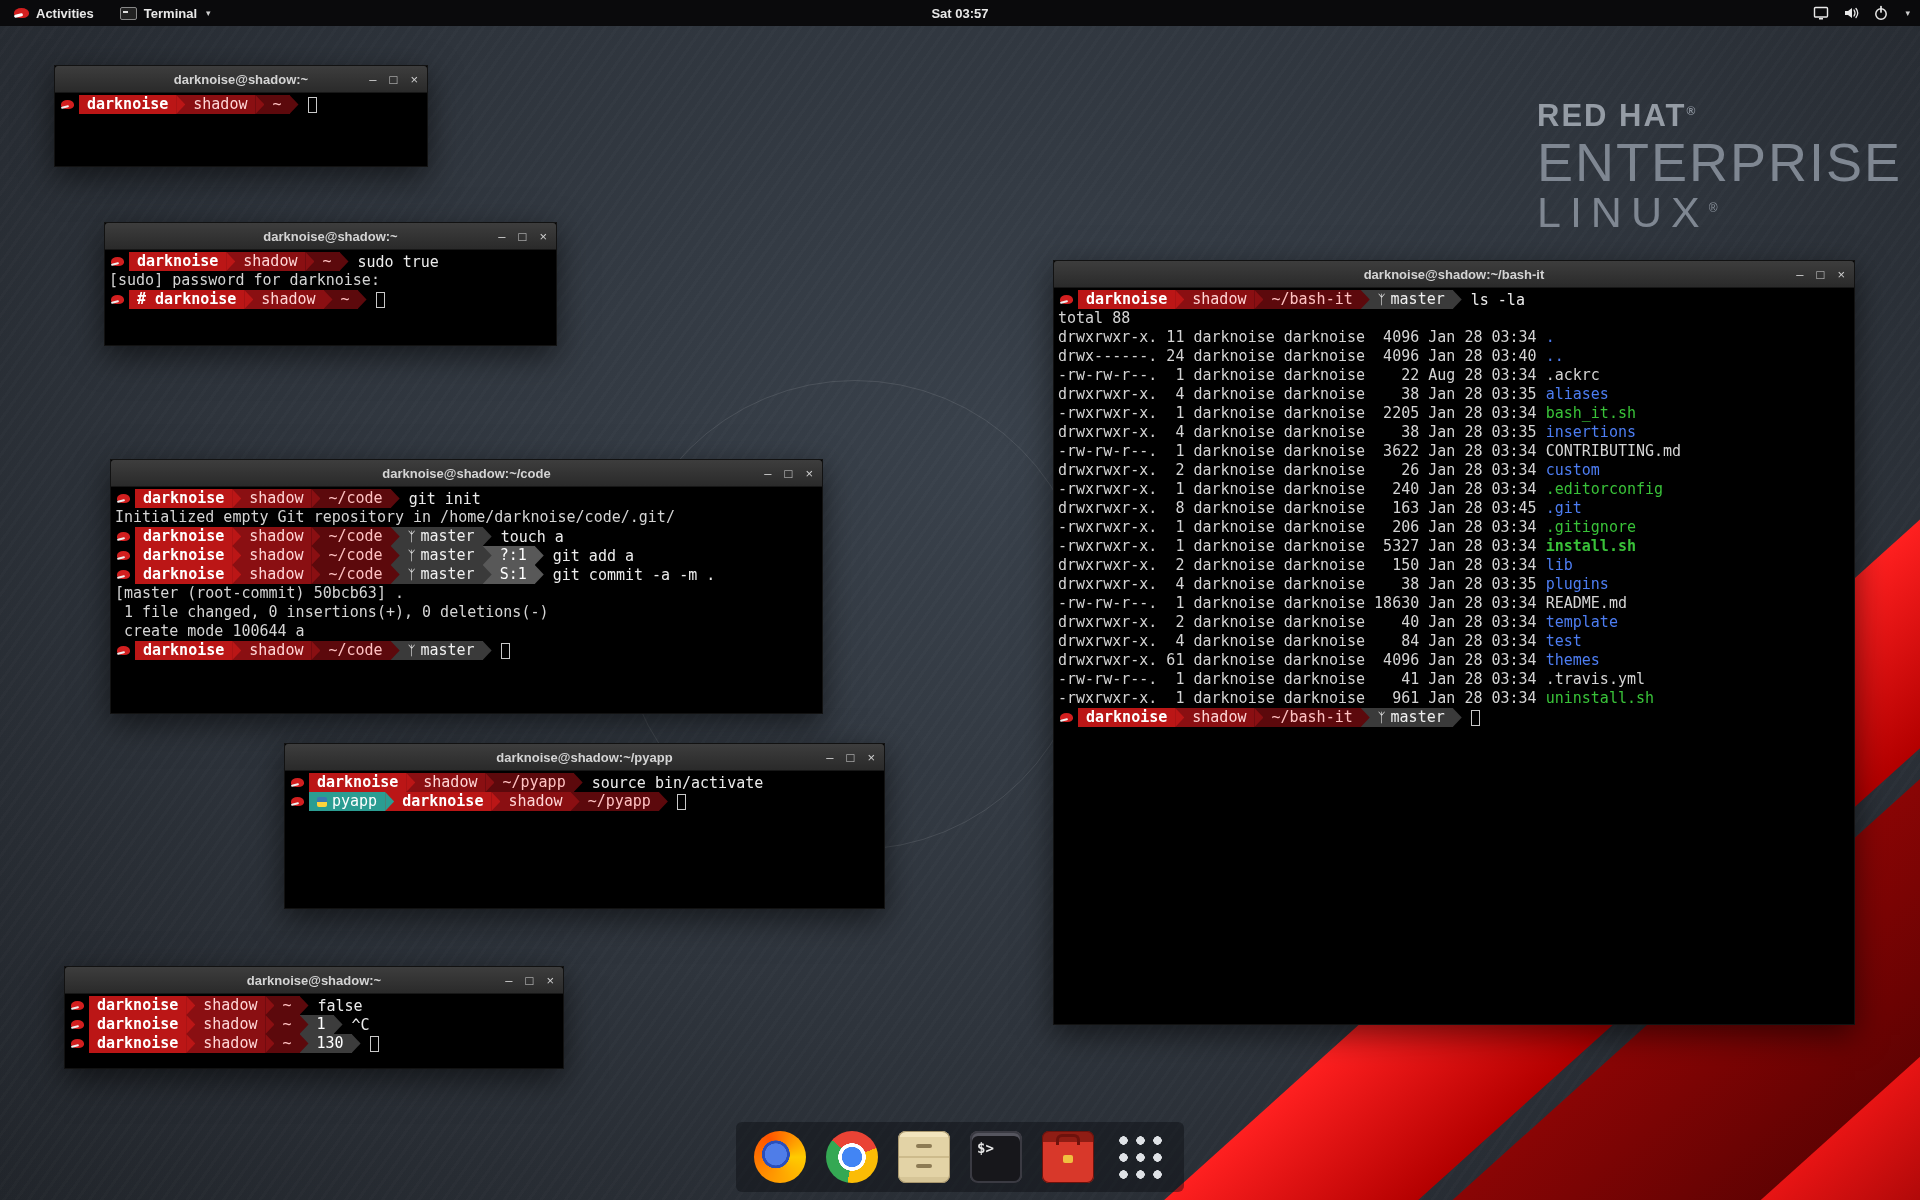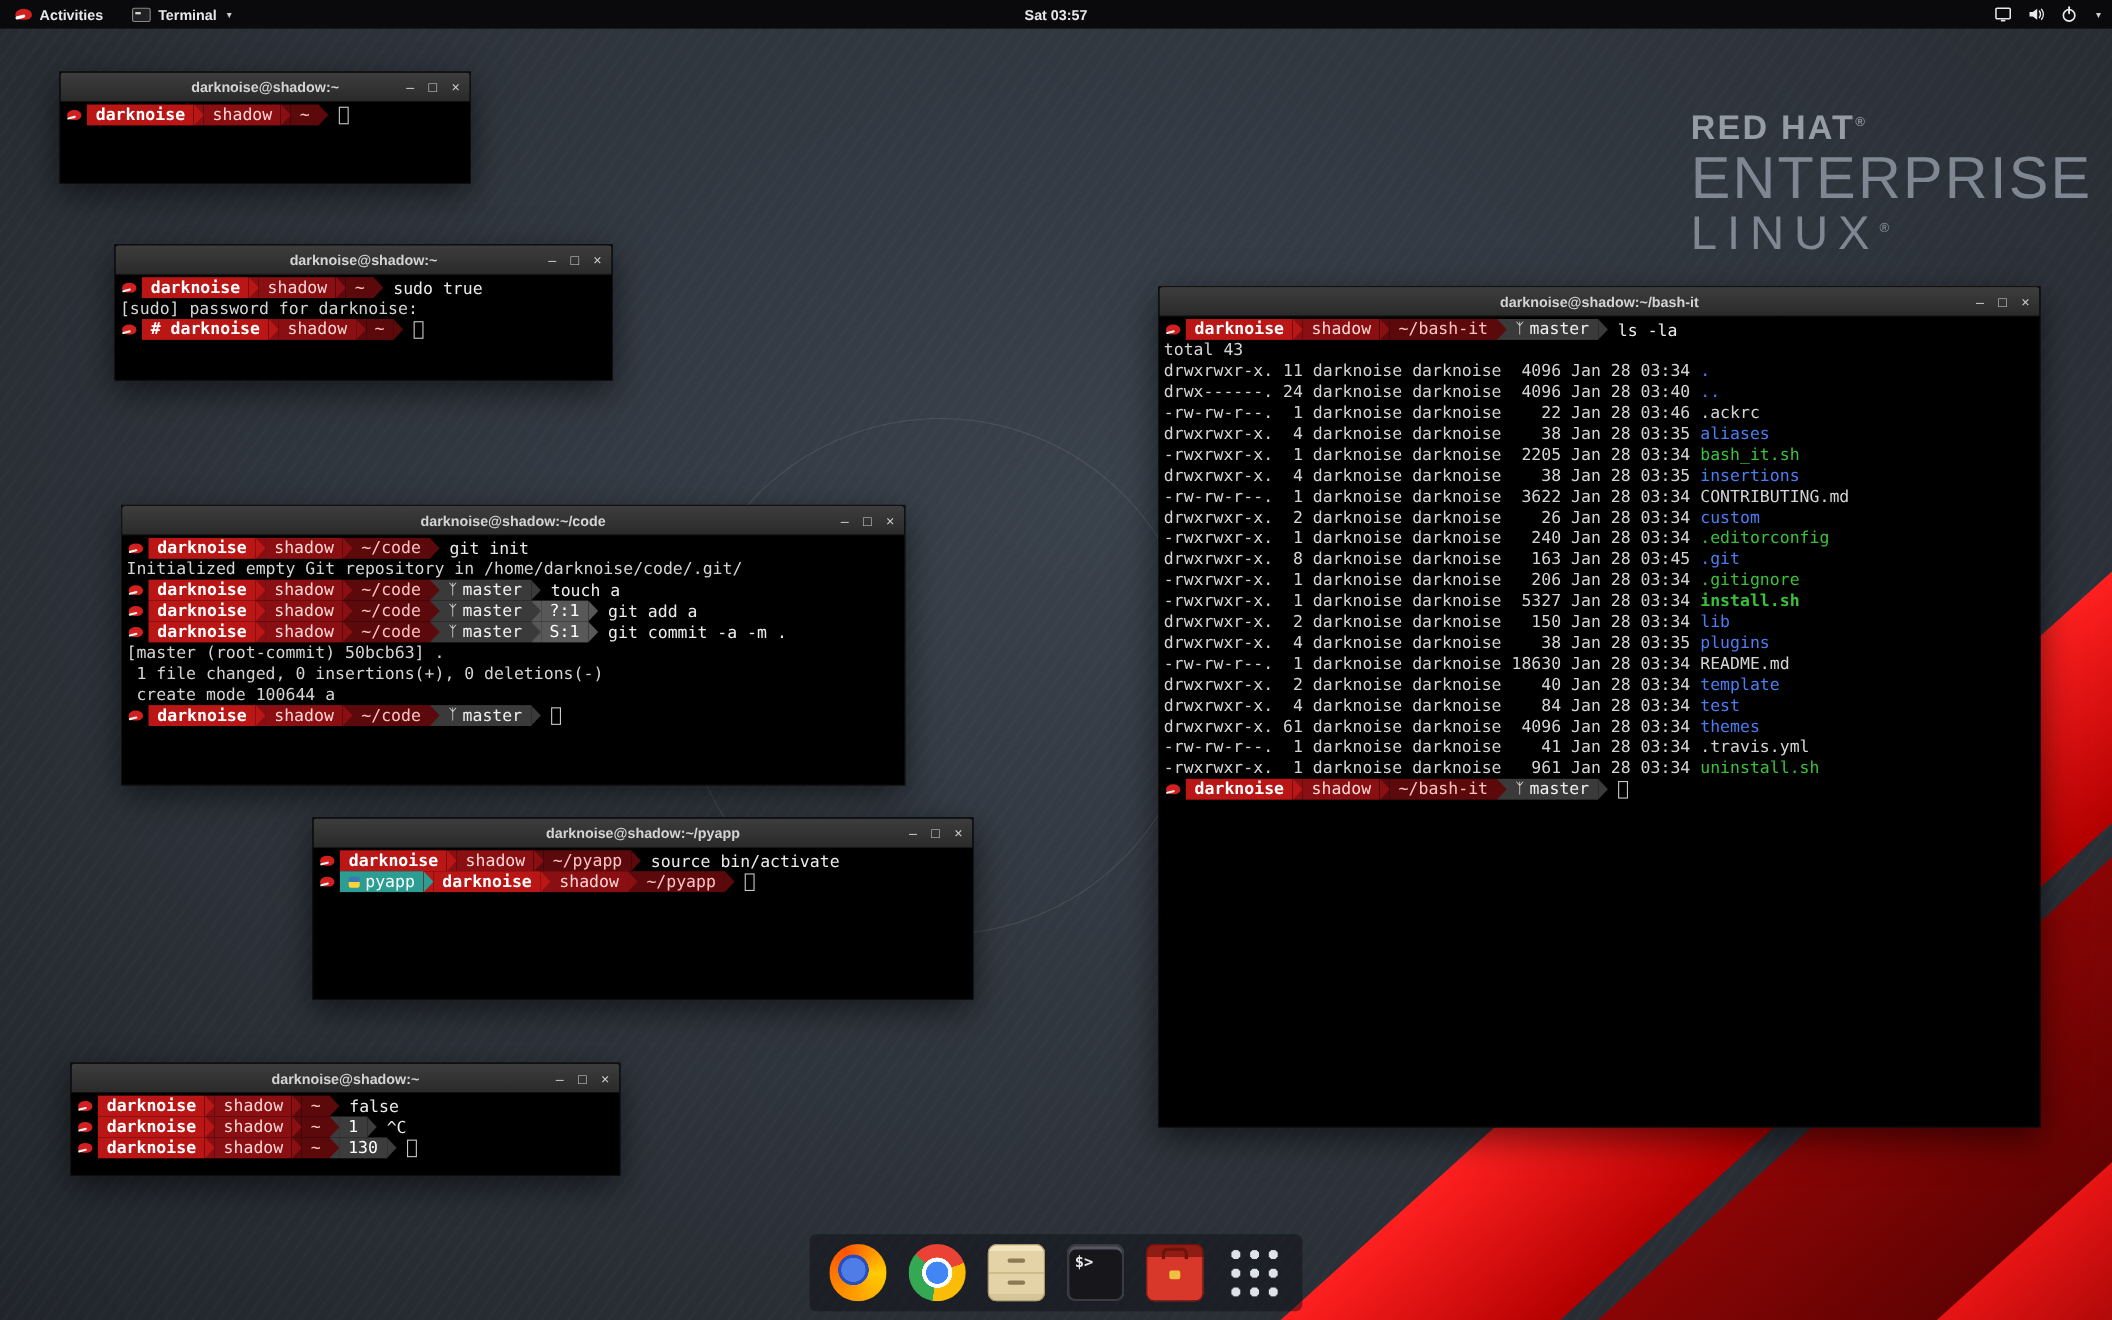--- a/index.html
+++ b/index.html
@@ -205,24 +205,24 @@
         <div class="titlebar">
           <span class="wtitle">darknoise@shadow:~/bash-it</span>
           <span class="winbtns">
             <span class="winbtn">–</span>
             <span class="winbtn">□</span>
             <span class="winbtn">×</span>
           </span>
         </div>
         <div class="tbody">
           <div class="tline"><span class="hat"></span><span class="seg" style="background: rgb(187, 22, 22); color: rgb(255, 255, 255); font-weight: 700;">darknoise</span><span class="parrow" style="background: rgb(138, 15, 18);"><span class="parrow-tri" style="background: rgb(187, 22, 22);"></span></span><span class="seg" style="background: rgb(138, 15, 18); color: rgb(255, 214, 214);">shadow</span><span class="parrow" style="background: rgb(92, 9, 12);"><span class="parrow-tri" style="background: rgb(138, 15, 18);"></span></span><span class="seg" style="background: rgb(92, 9, 12); color: rgb(255, 194, 194);">~/bash-it</span><span class="parrow" style="background: rgb(58, 58, 58);"><span class="parrow-tri" style="background: rgb(92, 9, 12);"></span></span><span class="seg" style="background: rgb(58, 58, 58); color: rgb(240, 240, 240);"><span class="branchicon">ᛉ</span>master</span><span class="parrow" style="background: transparent;"><span class="parrow-tri" style="background: rgb(58, 58, 58);"></span></span><span class="cmdtext" style="color: rgb(236, 236, 236);">ls -la</span></div>
-          <div class="tline"><span class="tspan" style="color: rgb(212, 212, 212);">total 43</span></div>
+          <div class="tline"><span class="tspan" style="color: rgb(212, 212, 212);">total 88</span></div>
           <div class="tline"><span class="tspan" style="color: rgb(212, 212, 212);">drwxrwxr-x. 11 darknoise darknoise  4096 Jan 28 03:34 </span><span class="tspan" style="color: rgb(77, 125, 242);">.</span></div>
           <div class="tline"><span class="tspan" style="color: rgb(212, 212, 212);">drwx------. 24 darknoise darknoise  4096 Jan 28 03:40 </span><span class="tspan" style="color: rgb(77, 125, 242);">..</span></div>
-          <div class="tline"><span class="tspan" style="color: rgb(212, 212, 212);">-rw-rw-r--.  1 darknoise darknoise    22 Jan 28 03:46 </span><span class="tspan" style="color: rgb(212, 212, 212);">.ackrc</span></div>
+          <div class="tline"><span class="tspan" style="color: rgb(212, 212, 212);">-rw-rw-r--.  1 darknoise darknoise    22 Aug 28 03:34 </span><span class="tspan" style="color: rgb(212, 212, 212);">.ackrc</span></div>
           <div class="tline"><span class="tspan" style="color: rgb(212, 212, 212);">drwxrwxr-x.  4 darknoise darknoise    38 Jan 28 03:35 </span><span class="tspan" style="color: rgb(77, 125, 242);">aliases</span></div>
           <div class="tline"><span class="tspan" style="color: rgb(212, 212, 212);">-rwxrwxr-x.  1 darknoise darknoise  2205 Jan 28 03:34 </span><span class="tspan" style="color: rgb(57, 194, 57);">bash_it.sh</span></div>
           <div class="tline"><span class="tspan" style="color: rgb(212, 212, 212);">drwxrwxr-x.  4 darknoise darknoise    38 Jan 28 03:35 </span><span class="tspan" style="color: rgb(77, 125, 242);">insertions</span></div>
           <div class="tline"><span class="tspan" style="color: rgb(212, 212, 212);">-rw-rw-r--.  1 darknoise darknoise  3622 Jan 28 03:34 </span><span class="tspan" style="color: rgb(212, 212, 212);">CONTRIBUTING.md</span></div>
           <div class="tline"><span class="tspan" style="color: rgb(212, 212, 212);">drwxrwxr-x.  2 darknoise darknoise    26 Jan 28 03:34 </span><span class="tspan" style="color: rgb(77, 125, 242);">custom</span></div>
           <div class="tline"><span class="tspan" style="color: rgb(212, 212, 212);">-rwxrwxr-x.  1 darknoise darknoise   240 Jan 28 03:34 </span><span class="tspan" style="color: rgb(57, 194, 57);">.editorconfig</span></div>
           <div class="tline"><span class="tspan" style="color: rgb(212, 212, 212);">drwxrwxr-x.  8 darknoise darknoise   163 Jan 28 03:45 </span><span class="tspan" style="color: rgb(77, 125, 242);">.git</span></div>
           <div class="tline"><span class="tspan" style="color: rgb(212, 212, 212);">-rwxrwxr-x.  1 darknoise darknoise   206 Jan 28 03:34 </span><span class="tspan" style="color: rgb(57, 194, 57);">.gitignore</span></div>
           <div class="tline"><span class="tspan" style="color: rgb(212, 212, 212);">-rwxrwxr-x.  1 darknoise darknoise  5327 Jan 28 03:34 </span><span class="tspan" style="color: rgb(57, 194, 57); font-weight: bold;">install.sh</span></div>
           <div class="tline"><span class="tspan" style="color: rgb(212, 212, 212);">drwxrwxr-x.  2 darknoise darknoise   150 Jan 28 03:34 </span><span class="tspan" style="color: rgb(77, 125, 242);">lib</span></div>

